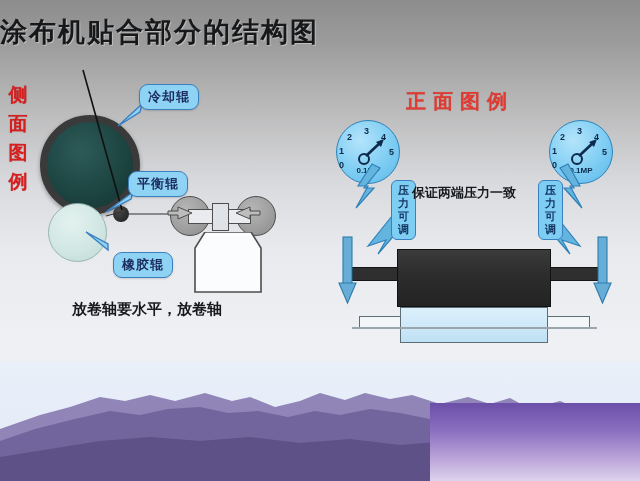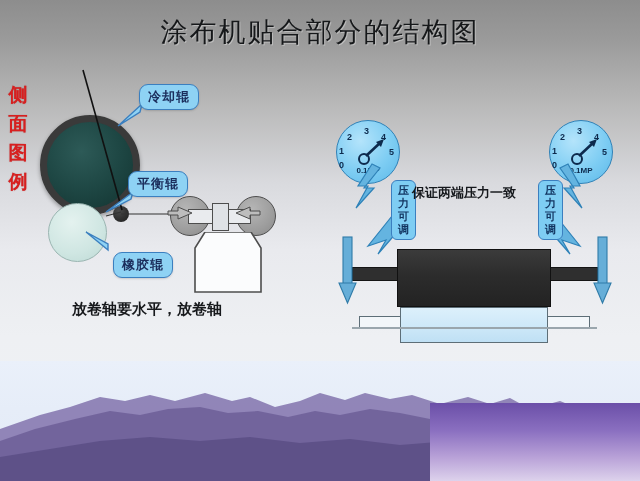--- a/index.html
+++ b/index.html
@@ -12,22 +12,22 @@
     background:linear-gradient(180deg,#8d8d8d 0%,#9a9a9a 8%,#b9b9b9 22%,#d9dade 38%,#e9eaee 52%,#eef0f3 70%,#eef1f5 86%,#e8ecf2 100%);
   }
   
   .sky{position:absolute;left:0;right:0;bottom:0;height:120px;
        background:linear-gradient(180deg,#eaf0fa 0%,#e6edf8 40%,#e2eaf7 100%);}
   .purpleband{position:absolute;right:0;bottom:0;width:210px;height:78px;
        background:linear-gradient(180deg,#6b4fa8 0%,#8a6fc0 35%,#b9a2d8 70%,#ddd2ec 100%);}
   .mtn{position:absolute;left:0;bottom:0;width:640px;height:110px;}
   
   .title{
-    position:absolute;top:14px;left:0;width:640px;text-align:center;
-    font-size:27px;font-weight:400;color:#16181a;letter-spacing:2px;
+    position:absolute;top:14px;left:0;width:640px;
+    font-size:27px;font-weight:700;color:#16181a;letter-spacing:2px;
     text-shadow:1px 1px 0 rgba(255,255,255,.35);
   }
   
   .sidelabel{
     position:absolute;left:5px;top:80px;width:26px;
     font-size:19px;font-weight:700;color:#d81f1f;line-height:29px;
     text-align:center;letter-spacing:0;
     text-shadow:0 0 1px rgba(150,0,0,.5);
   }
   .sidelabel span{display:block;}
@@ -129,20 +129,21 @@
 
   <div class="title">涂布机贴合部分的结构图</div>
 
   <div class="sidelabel">
     <span>侧</span>
     <span>面</span>
     <span>图</span>
     <span>例</span>
   </div>
 
+  <div class="frontlabel">正面图例</div>
 
   <div class="bigroll"></div>
   <div class="lightroll"></div>
   <div class="smalldot"></div>
 
   <svg style="position:absolute;left:0;top:0;width:640px;height:481px;pointer-events:none">
     <line x1="83" y1="70" x2="122" y2="210" stroke="#111" stroke-width="1.6"></line>
     <line x1="121" y1="214" x2="190" y2="214" stroke="#333" stroke-width="1.2"></line>
     <line x1="106" y1="216" x2="121" y2="212" stroke="#333" stroke-width="1.2"></line>
   </svg>

